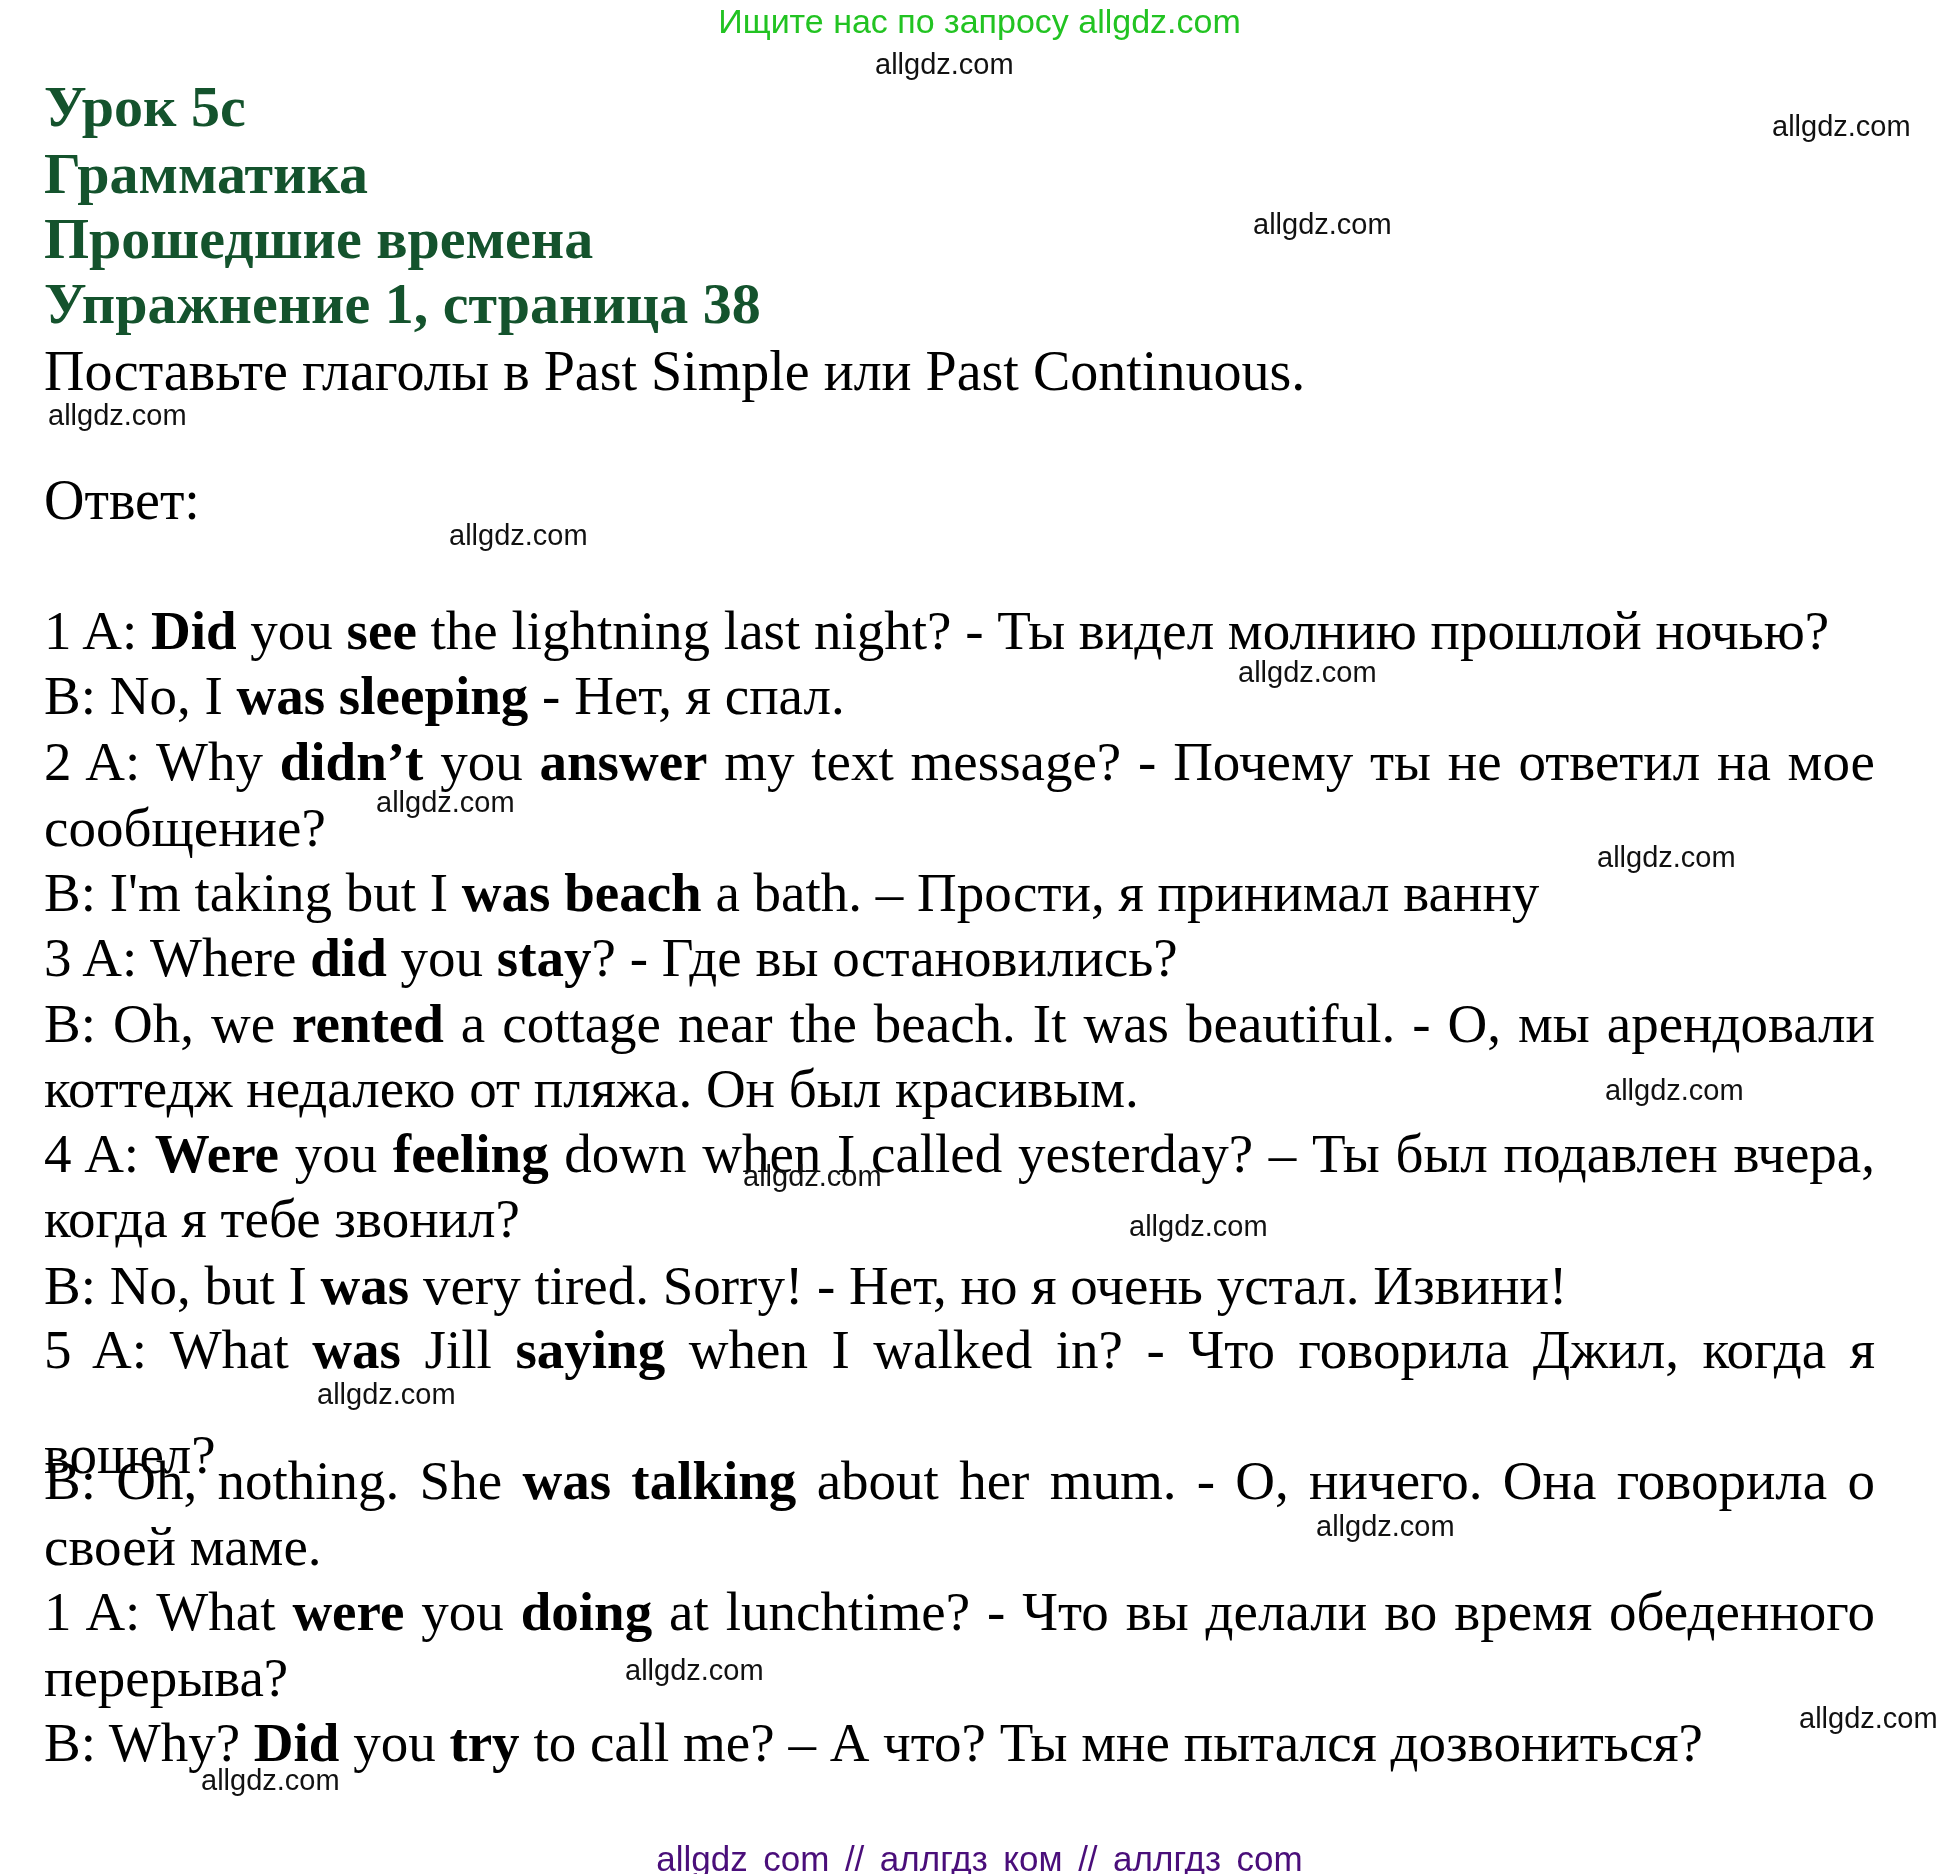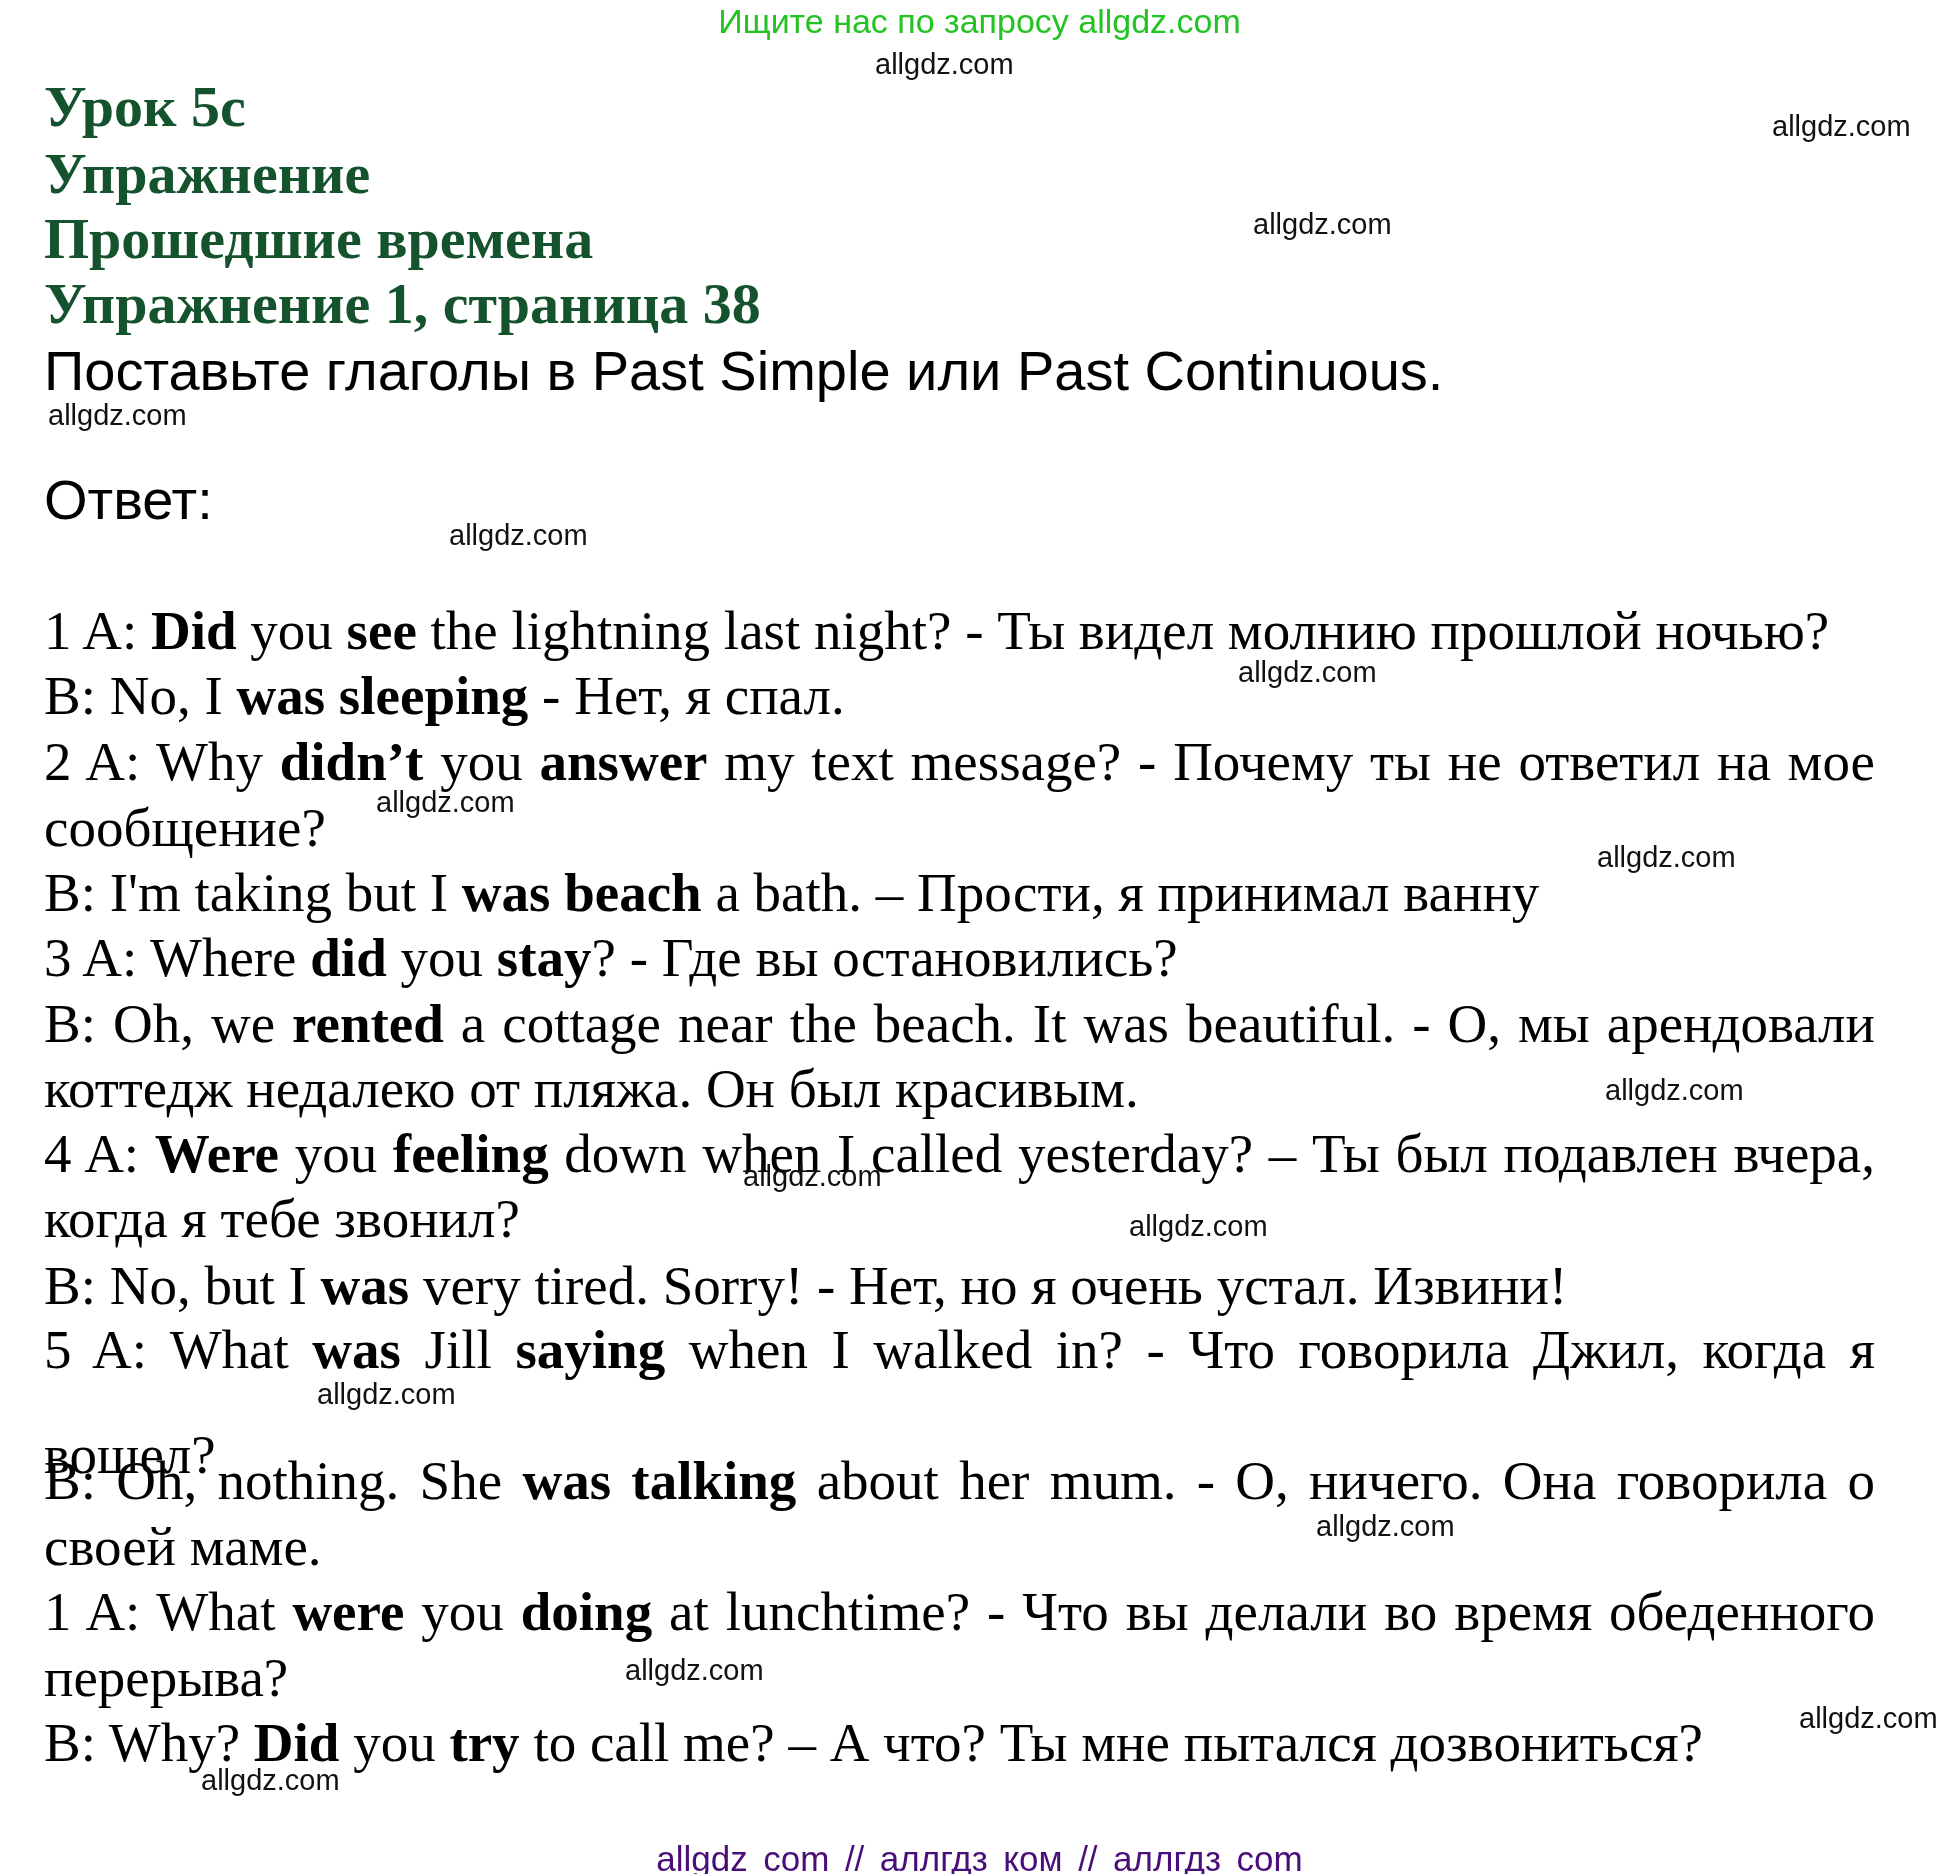--- a/index.html
+++ b/index.html
@@ -1,33 +1,33 @@
 <!DOCTYPE html>
 <html><head>
 <meta charset="utf-8">
 <style>
   html, body { margin:0; padding:0; background:#ffffff; }
   body { width:1959px; height:1875px; position:relative; overflow:hidden; }
   .abs { position:absolute; white-space:nowrap; }
   .top-banner { left:0; width:1959px; top:1.9px; text-align:center; font-family:"Liberation Sans", sans-serif; font-size:34px; color:#22c322; line-height:39px; }
   .h { font-family:"Liberation Serif", serif; font-weight:bold; font-size:58px; line-height:66px; color:#14532d; left:44px; }
-  .t { font-family:Liberation Sans, sans-serif; font-size:56px; line-height:66px; color:#000; left:44px; }
+  .t { font-family:Liberation Serif, serif; font-size:56px; line-height:66px; color:#000; left:44px; }
   .line { font-family:"Liberation Serif", serif; font-size:55px; line-height:66px; color:#000; left:44px; }
   .just { width:1831px; text-align:justify; text-align-last:justify; white-space:normal; }
   .line b { font-weight:bold; }
   .wm { font-family:"Liberation Sans", sans-serif; font-size:29px; color:#111; line-height:33px; }
   .footer { left:0; width:1959px; top:1839px; text-align:center; font-family:"Liberation Sans", sans-serif; font-size:35px; color:#4a0e7a; line-height:39px; word-spacing:5.8px; }
 </style>
 </head>
 <body>
 
 <div class="abs top-banner">Ищите нас по запросу allgdz.com</div>
 
 <div class="abs h" style="top:74px">Урок 5с</div>
-<div class="abs h" style="top:141px">Упражнение</div>
+<div class="abs h" style="top:141px">Грамматика</div>
 <div class="abs h" style="top:206px">Прошедшие времена</div>
 <div class="abs h" style="top:271px">Упражнение 1, страница 38</div>
 <div class="abs t" style="top:338px">Поставьте глаголы в Past Simple или Past Continuous.</div>
 <div class="abs t" style="top:467px">Ответ:</div>
 
 <div id="answers">
     <div class="abs line" style="top: 598px;"><span>1 A: </span><b>Did</b><span> you </span><b>see</b><span> the lightning last night? - Ты видел молнию прошлой ночью?</span></div>
     <div class="abs line" style="top: 663px;"><span>B: No, I </span><b>was sleeping</b><span> - Нет, я спал.</span></div>
     <div class="abs line just" style="top: 729px;"><span>2 A: Why </span><b>didn’t</b><span> you </span><b>answer</b><span> my text message? - Почему ты не ответил на мое</span></div>
     <div class="abs line" style="top: 795px;"><span>сообщение?</span></div>

